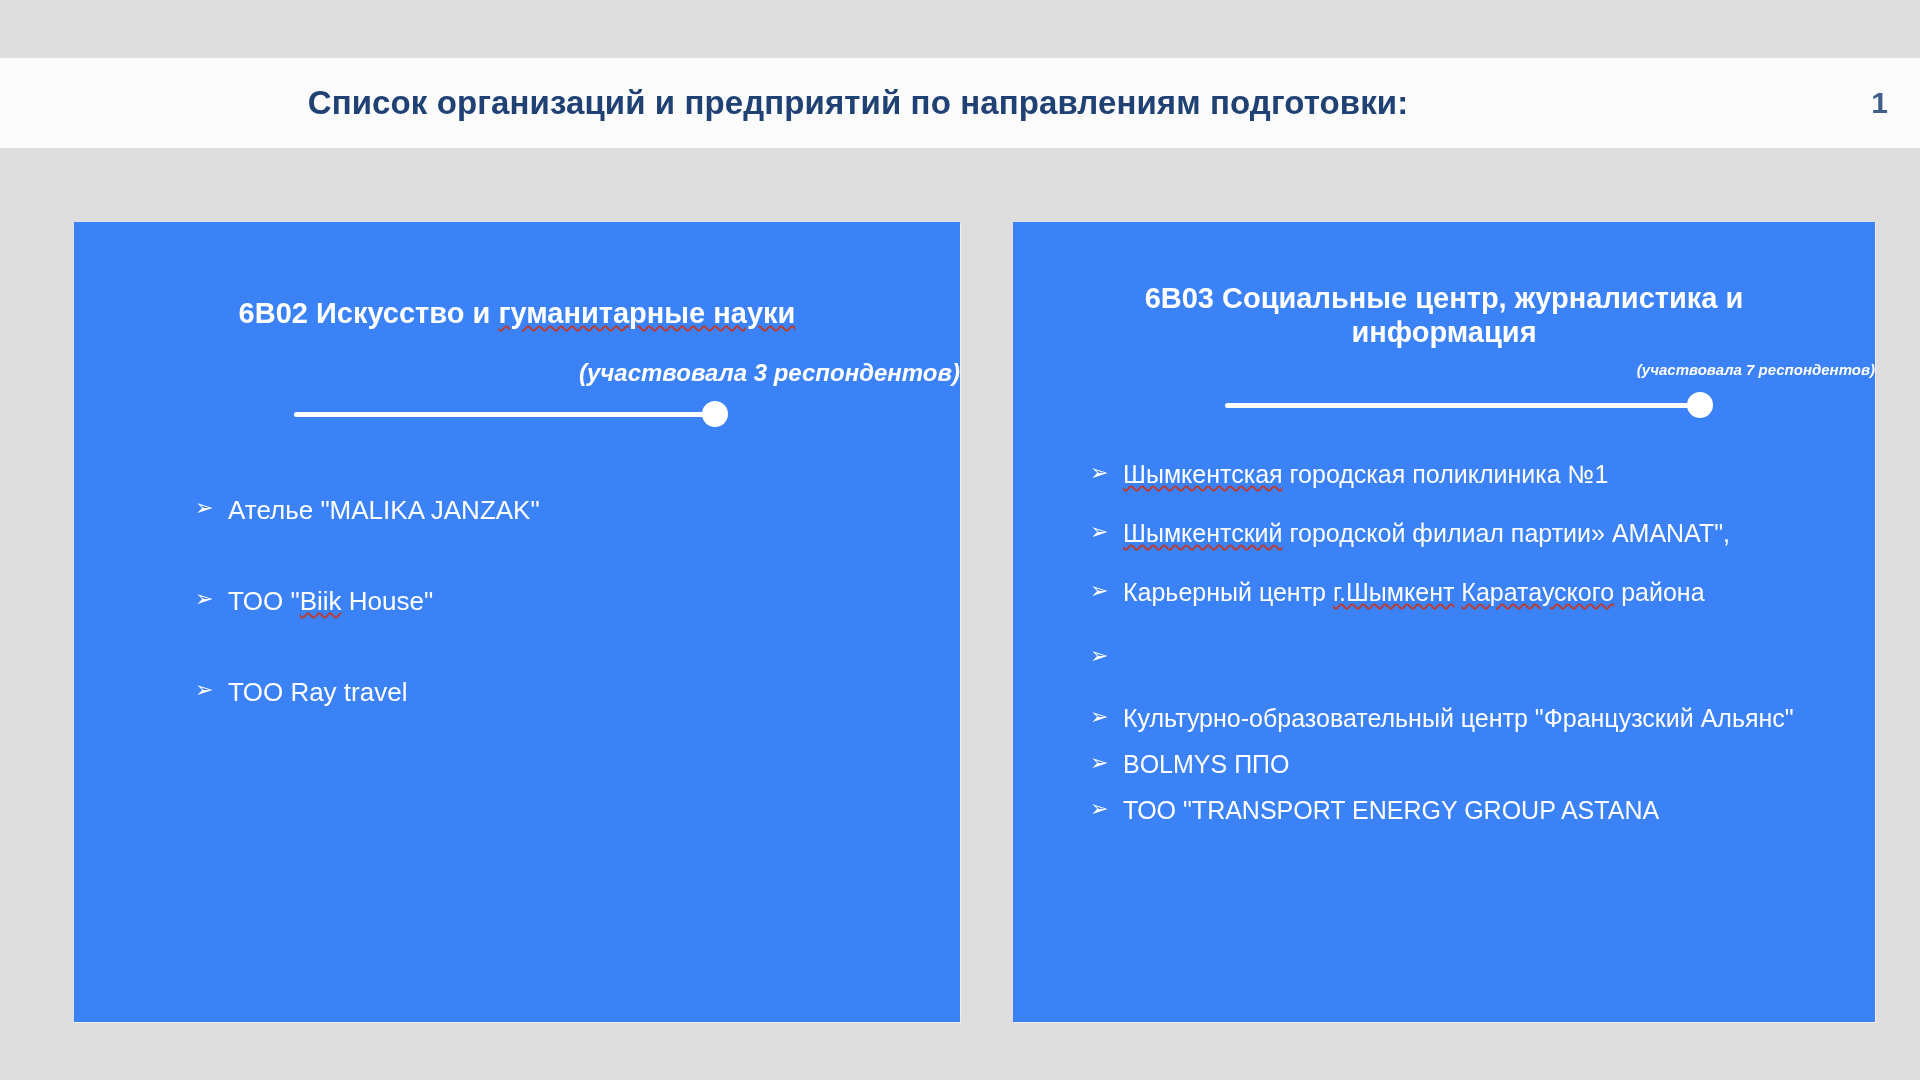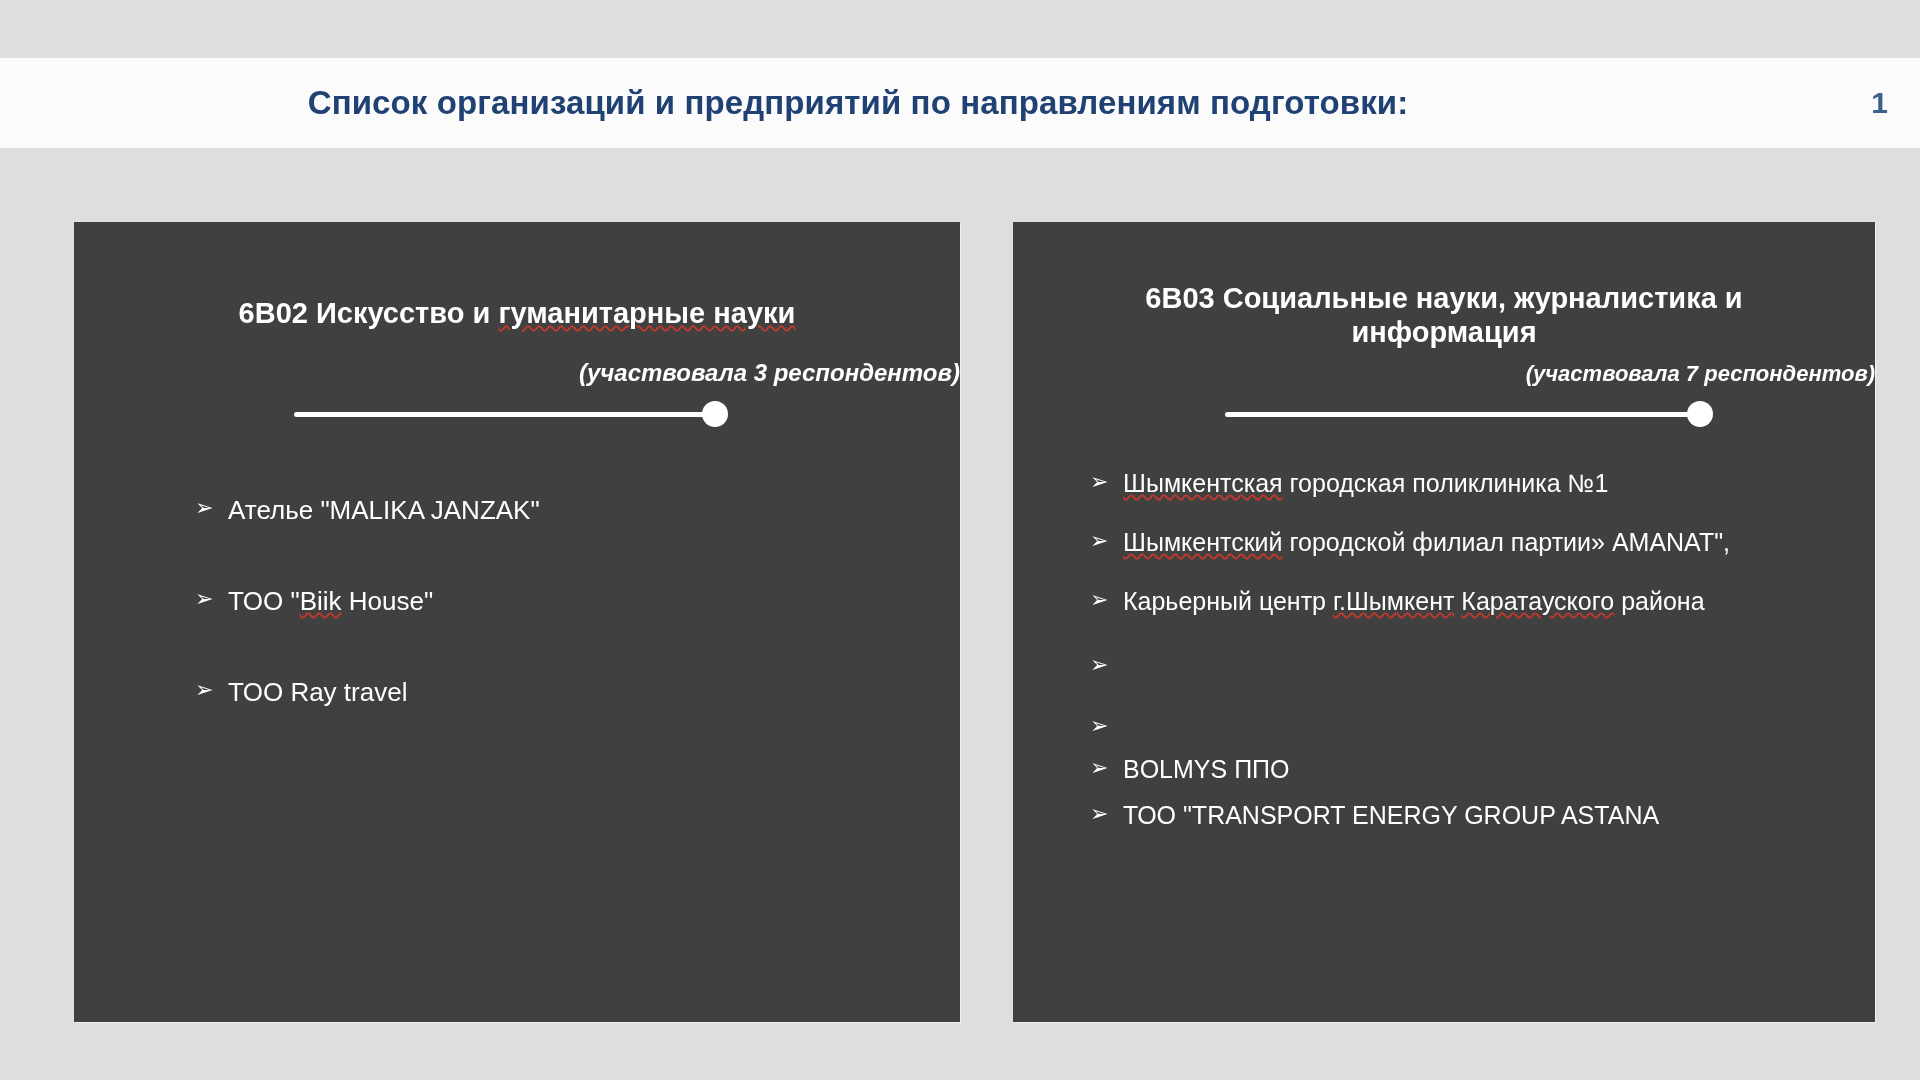--- a/index.html
+++ b/index.html
@@ -45,21 +45,21 @@
     position: absolute;
     right: 32px;
     font-size: 30px;
     font-weight: bold;
     color: #3d5f8a;
   }
 
   
   .panel {
     position: absolute;
-    background: #404040;
+    background: #3b82f6;
     top: 222px;
     height: 800px;
     box-shadow: 1px 1px 0 rgba(255,255,255,0.55);
   }
 
   .panel-left  { left: 74px;   width: 886px; }
   .panel-right { left: 1013px; width: 862px; }
 
   .panel-heading {
     color: #ffffff;
@@ -87,21 +87,21 @@
   }
 
   .panel-subheading {
     color: #ffffff;
     font-weight: bold;
     font-style: italic;
     text-align: right;
   }
 
   .panel-left .panel-subheading  { font-size: 24px; margin-top: 28px; }
-  .panel-right .panel-subheading { font-size: 22px; margin-top: 12px; }
+  .panel-right .panel-subheading { font-size: 15px; margin-top: 12px; }
 
   
   .slider {
     position: relative;
     height: 26px;
     margin-top: 14px;
   }
 
   .panel-left  .slider { margin-left: 220px; margin-right: 232px; }
   .panel-right .slider { margin-left: 212px; margin-right: 162px; }
@@ -194,21 +194,21 @@
     </li>
     <li class="bullet-item">
       <span class="bullet-marker">➢</span>
       <span class="bullet-text">ТОО  Ray travel</span>
     </li>
   </ul>
 </div>
 
 <div class="panel panel-right">
 
-  <div class="panel-heading">6В03 Социальные науки, журналистика и информация</div>
+  <div class="panel-heading">6В03 Социальные центр, журналистика и информация</div>
 
   <div class="panel-subheading">(участвовала 7 респондентов)</div>
 
   <div class="slider">
     <div class="slider-track"></div>
     <div class="slider-knob"></div>
   </div>
 
   <ul class="bullet-list">
     <li class="bullet-item">
@@ -221,20 +221,21 @@
     </li>
     <li class="bullet-item loose">
       <span class="bullet-marker">➢</span>
       <span class="bullet-text"><span>Карьерный центр </span><span class="spell">г.Шымкент</span><span>  </span><span class="spell">Каратауского</span><span> района</span></span>
     </li>
     <li class="bullet-item loose">
       <span class="bullet-marker">➢</span>
     </li>
     <li class="bullet-item tight">
       <span class="bullet-marker">➢</span>
+      <span class="bullet-text">Культурно-образовательный центр "Французский Альянс"</span>
     </li>
     <li class="bullet-item tight">
       <span class="bullet-marker">➢</span>
       <span class="bullet-text">BOLMYS ППО</span>
     </li>
     <li class="bullet-item tight">
       <span class="bullet-marker">➢</span>
       <span class="bullet-text">ТОО "TRANSPORT ENERGY GROUP ASTANA</span>
     </li>
   </ul>

